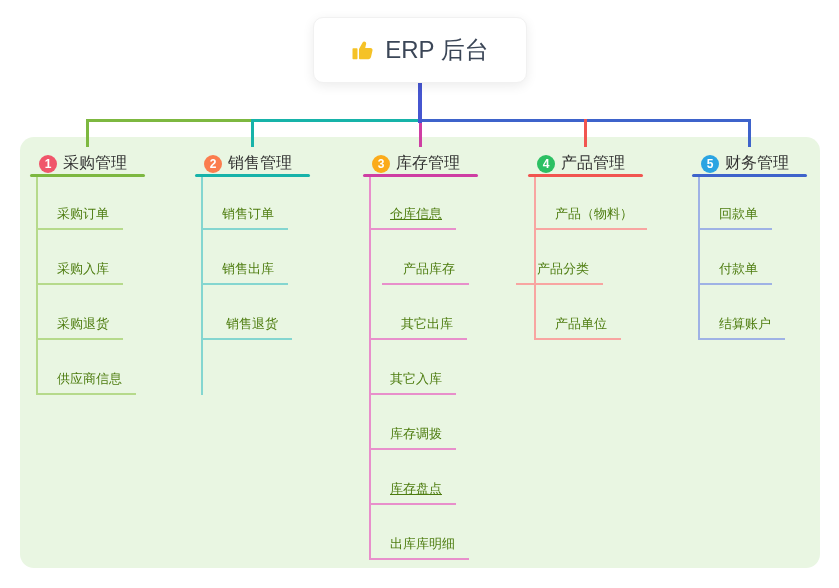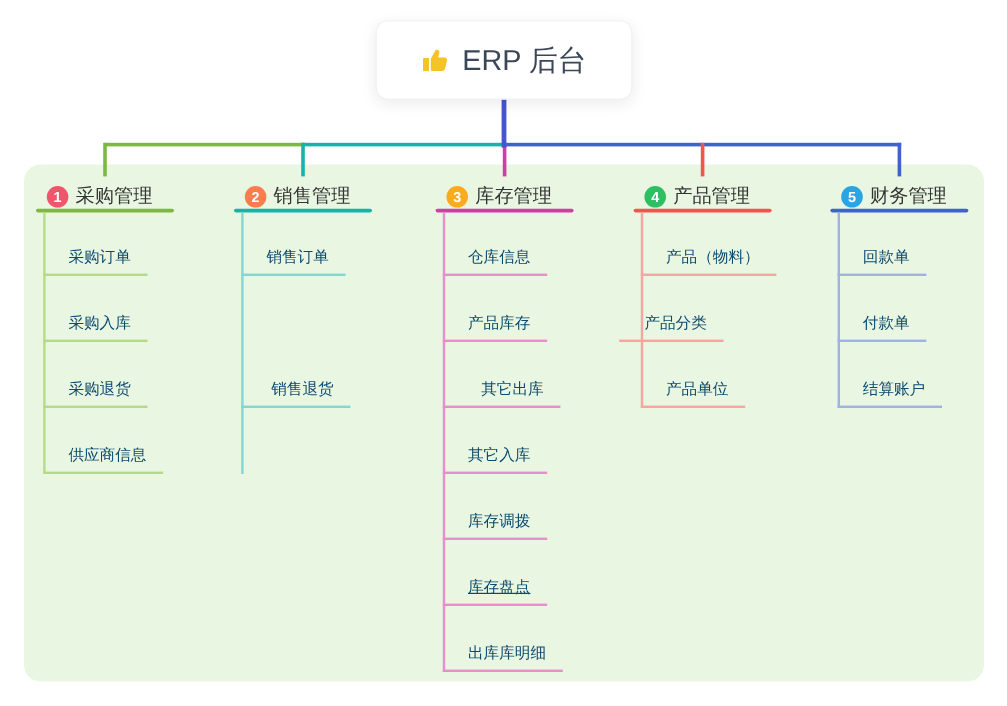--- a/index.html
+++ b/index.html
@@ -36,21 +36,21 @@
     width:18px; height:18px; border-radius:50%; color:#ffffff;
     font-size:12px; font-weight:700; display:flex; align-items:center;
     justify-content:center; flex:0 0 auto;
   }
   .header-underline { position:absolute; height:3px; border-radius:2px; }
 
   
   .child-vline { position:absolute; width:2px; }
   .child-item {
     position:absolute; white-space:nowrap; font-size:13px; line-height:18px;
-    color:#0c4a6e; padding:0 14px 5px 21px; border-bottom:2px solid transparent;
+    color:#4d7c0f; padding:0 14px 5px 21px; border-bottom:2px solid transparent;
   }
 </style>
 </head>
 <body>
 
 <div id="stage">
 
   <div class="panel"></div>
 
   <div id="connector">
@@ -85,29 +85,30 @@
     <div class="child-item" style="left: 36px; top: 260px; border-bottom-color: rgb(182, 218, 139);">采购入库</div>
     <div class="child-item" style="left: 36px; top: 315px; border-bottom-color: rgb(182, 218, 139);">采购退货</div>
     <div class="child-item" style="left: 36px; top: 370px; border-bottom-color: rgb(182, 218, 139);">供应商信息</div>
     <div class="branch-header" style="left: 195px; top: 150px;">
       <span class="badge" style="background: rgb(251, 125, 78);">2</span>
       <span>销售管理</span>
     </div>
     <div class="header-underline" style="left: 195px; top: 174px; width: 115px; background: rgb(23, 179, 169);"></div>
     <div class="child-vline" style="left: 201px; top: 177px; height: 218px; background: rgb(132, 214, 208);"></div>
     <div class="child-item" style="left: 201px; top: 205px; border-bottom-color: rgb(132, 214, 208);">销售订单</div>
+    <div class="child-item" style="left: 201px; top: 260px; border-bottom-color: rgb(132, 214, 208);">销售出库</div>
     <div class="child-item" style="left: 201px; top: 315px; border-bottom-color: rgb(132, 214, 208); padding-left: 25px;">销售退货</div>
     <div class="branch-header" style="left: 363px; top: 150px;">
       <span class="badge" style="background: rgb(251, 171, 27);">3</span>
       <span>库存管理</span>
     </div>
     <div class="header-underline" style="left: 363px; top: 174px; width: 115px; background: rgb(206, 62, 163);"></div>
     <div class="child-vline" style="left: 369px; top: 177px; height: 383px; background: rgb(232, 143, 203);"></div>
-    <div class="child-item" style="left: 369px; top: 205px; border-bottom-color: rgb(232, 143, 203);">仓库信息</div>
-    <div class="child-item" style="left: 369px; top: 260px; border-bottom-color: rgb(232, 143, 203);">产品库存</div>
+    <div class="child-item" style="left: 369px; top: 205px; border-bottom-color: rgb(232, 143, 203); text-decoration: underline;">仓库信息</div>
+    <div class="child-item" style="left: 382px; top: 260px; border-bottom-color: rgb(232, 143, 203);">产品库存</div>
     <div class="child-item" style="left: 369px; top: 315px; border-bottom-color: rgb(232, 143, 203); padding-left: 32px;">其它出库</div>
     <div class="child-item" style="left: 369px; top: 370px; border-bottom-color: rgb(232, 143, 203);">其它入库</div>
     <div class="child-item" style="left: 369px; top: 425px; border-bottom-color: rgb(232, 143, 203);">库存调拨</div>
     <div class="child-item" style="left: 369px; top: 480px; border-bottom-color: rgb(232, 143, 203); text-decoration: underline;">库存盘点</div>
     <div class="child-item" style="left: 369px; top: 535px; border-bottom-color: rgb(232, 143, 203);">出库库明细</div>
     <div class="branch-header" style="left: 528px; top: 150px;">
       <span class="badge" style="background: rgb(44, 192, 99);">4</span>
       <span>产品管理</span>
     </div>
     <div class="header-underline" style="left: 528px; top: 174px; width: 115px; background: rgb(241, 85, 80);"></div>

